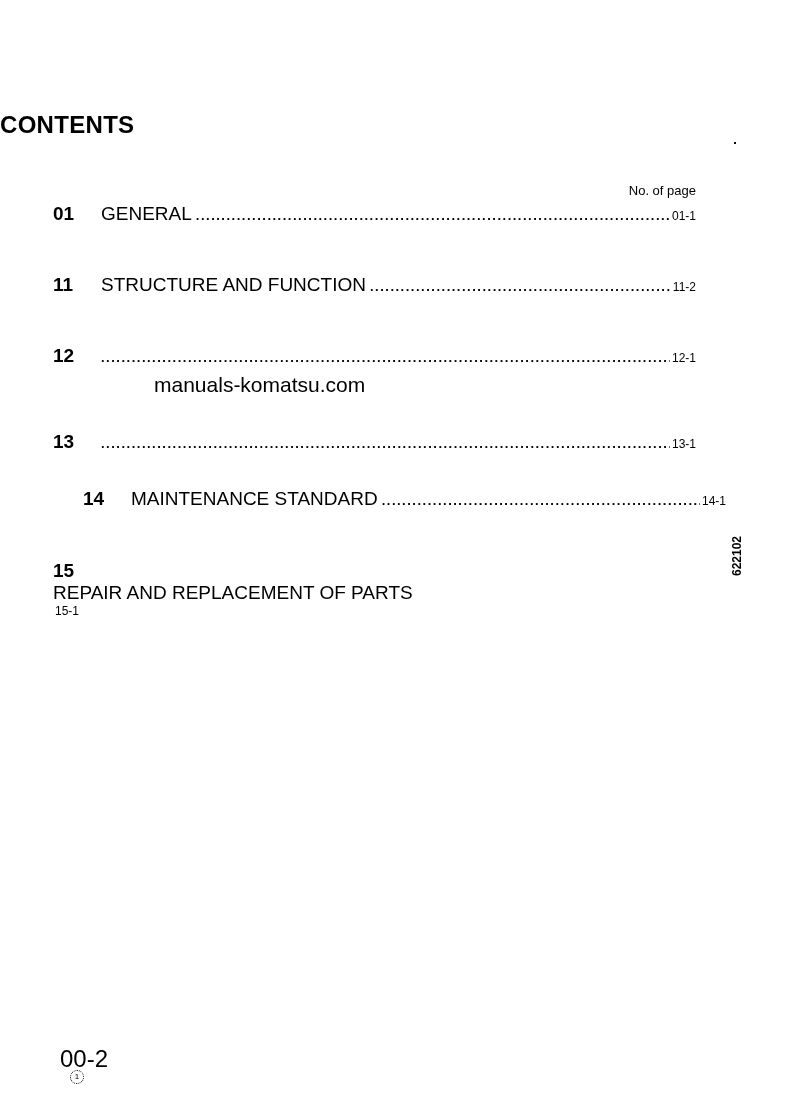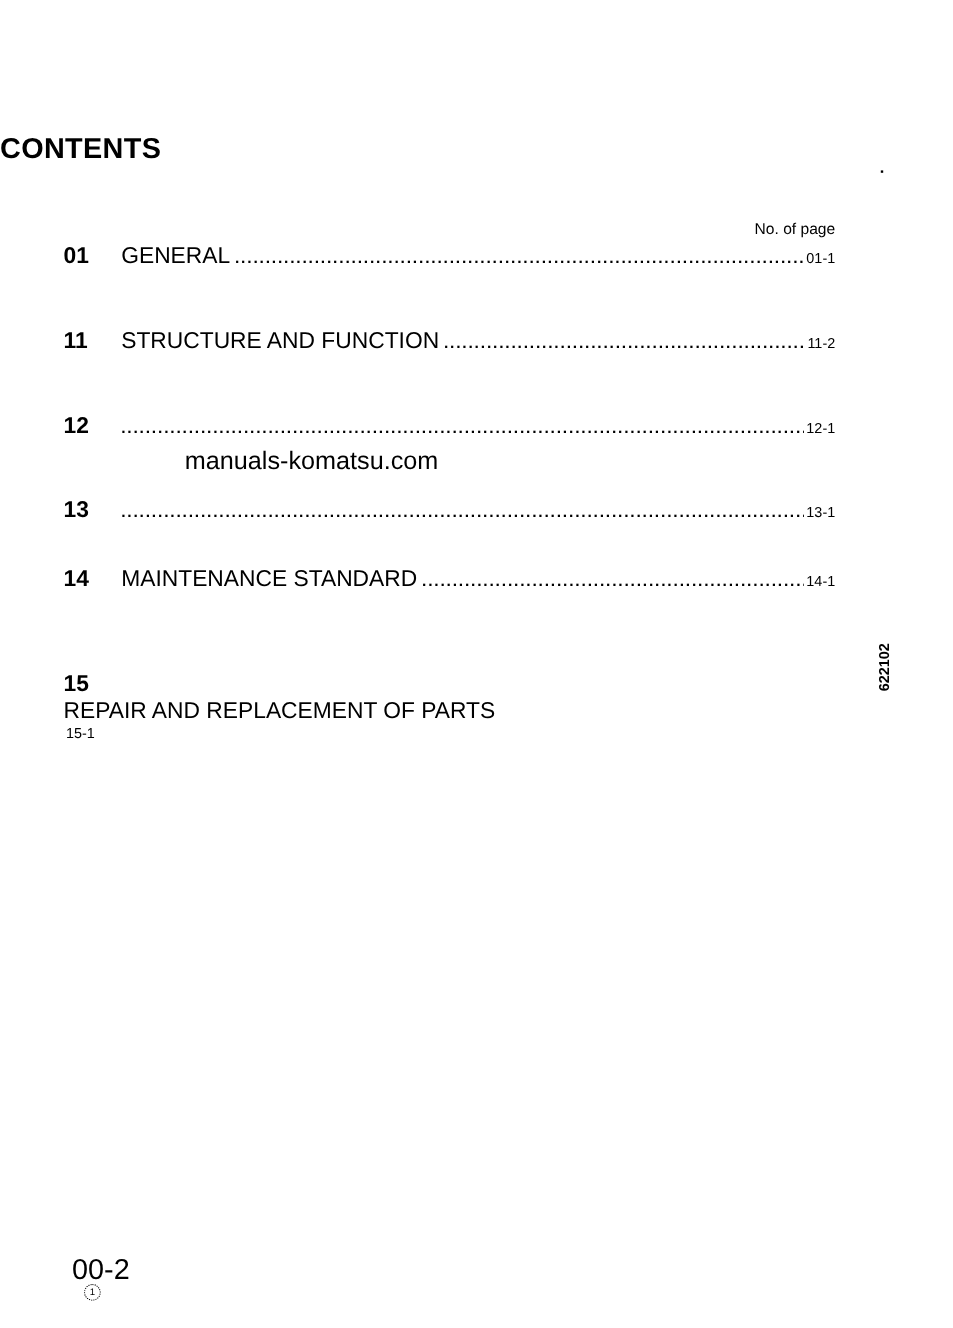--- a/index.html
+++ b/index.html
@@ -40,27 +40,27 @@
 </div>
 
 <div class="row" style="top:345px;">
   <span class="num">12</span>
   <span class="dots"></span>
   <span class="page">12-1</span>
 </div>
 
 <div class="watermark">manuals-komatsu.com</div>
 
-<div class="row" style="top:415px;">
+<div class="row" style="top:431px;">
   <span class="num">13</span>
   <span class="dots"></span>
   <span class="page">13-1</span>
 </div>
 
-<div class="row" style="top:472px;">
+<div class="row" style="top:488px;margin-left:30px;">
   <span class="num">14</span>
   <span class="label">MAINTENANCE STANDARD</span>
   <span class="dots"></span>
   <span class="page">14-1</span>
 </div>
 
 <div class="row" style="top:560px;flex-direction:column;">
   <span class="num">15</span>
   <span class="label">REPAIR AND REPLACEMENT OF PARTS</span>
   <span class="dots"></span>

